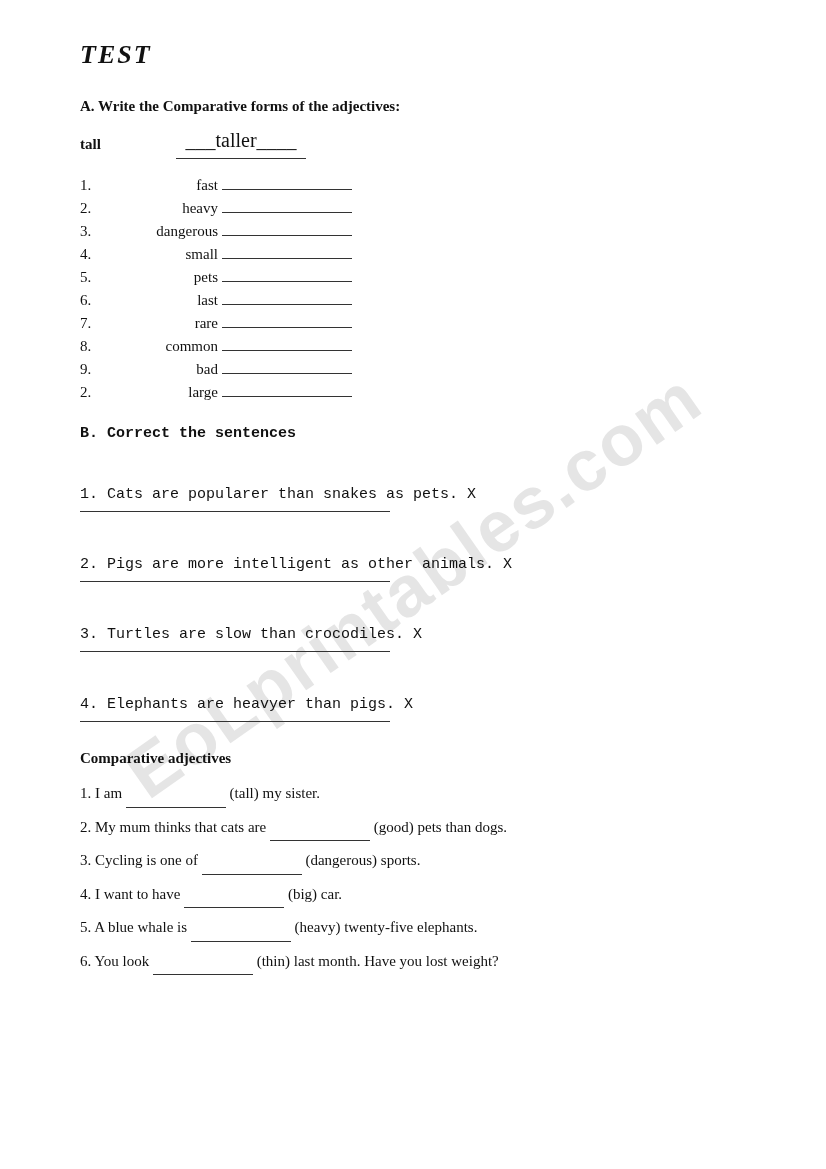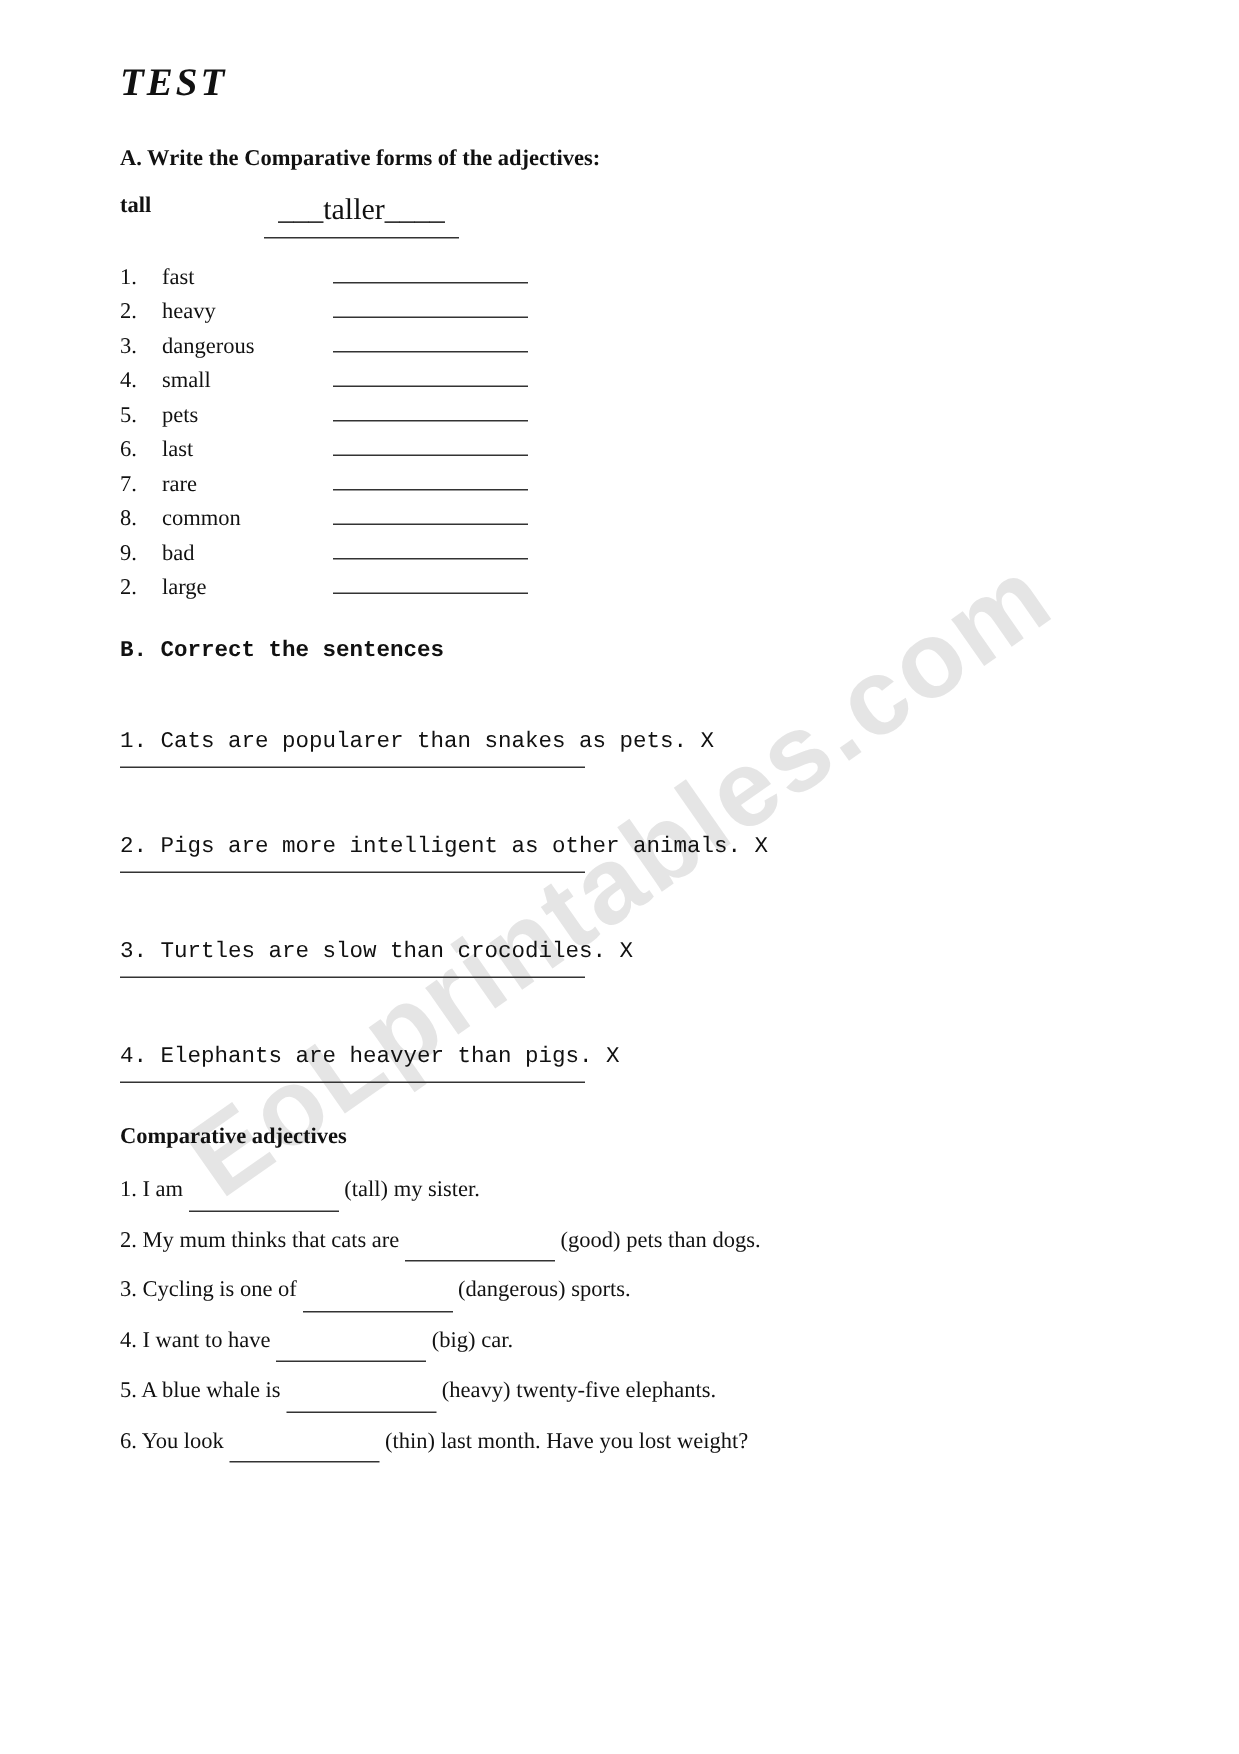--- a/index.html
+++ b/index.html
@@ -46,21 +46,21 @@
     }
 
     .section-title {
       font-weight: bold;
       font-size: 15px;
       margin-bottom: 14px;
     }
 
     .example-row {
       display: flex;
-      align-items: flex-start;
+      align-items: center;
       margin-bottom: 18px;
       gap: 16px;
     }
 
     .example-word {
       font-weight: bold;
       font-size: 15px;
       min-width: 80px;
     }
 
@@ -85,20 +85,21 @@
     }
 
     .adj-number {
       min-width: 28px;
       font-size: 15px;
     }
 
     .adj-word {
       min-width: 110px;
       font-size: 15px;
+      text-align: right;
     }
 
     .adj-line {
       border-bottom: 1.5px solid #333;
       width: 130px;
       display: inline-block;
       margin-left: 4px;
     }
 
     .section-b {

